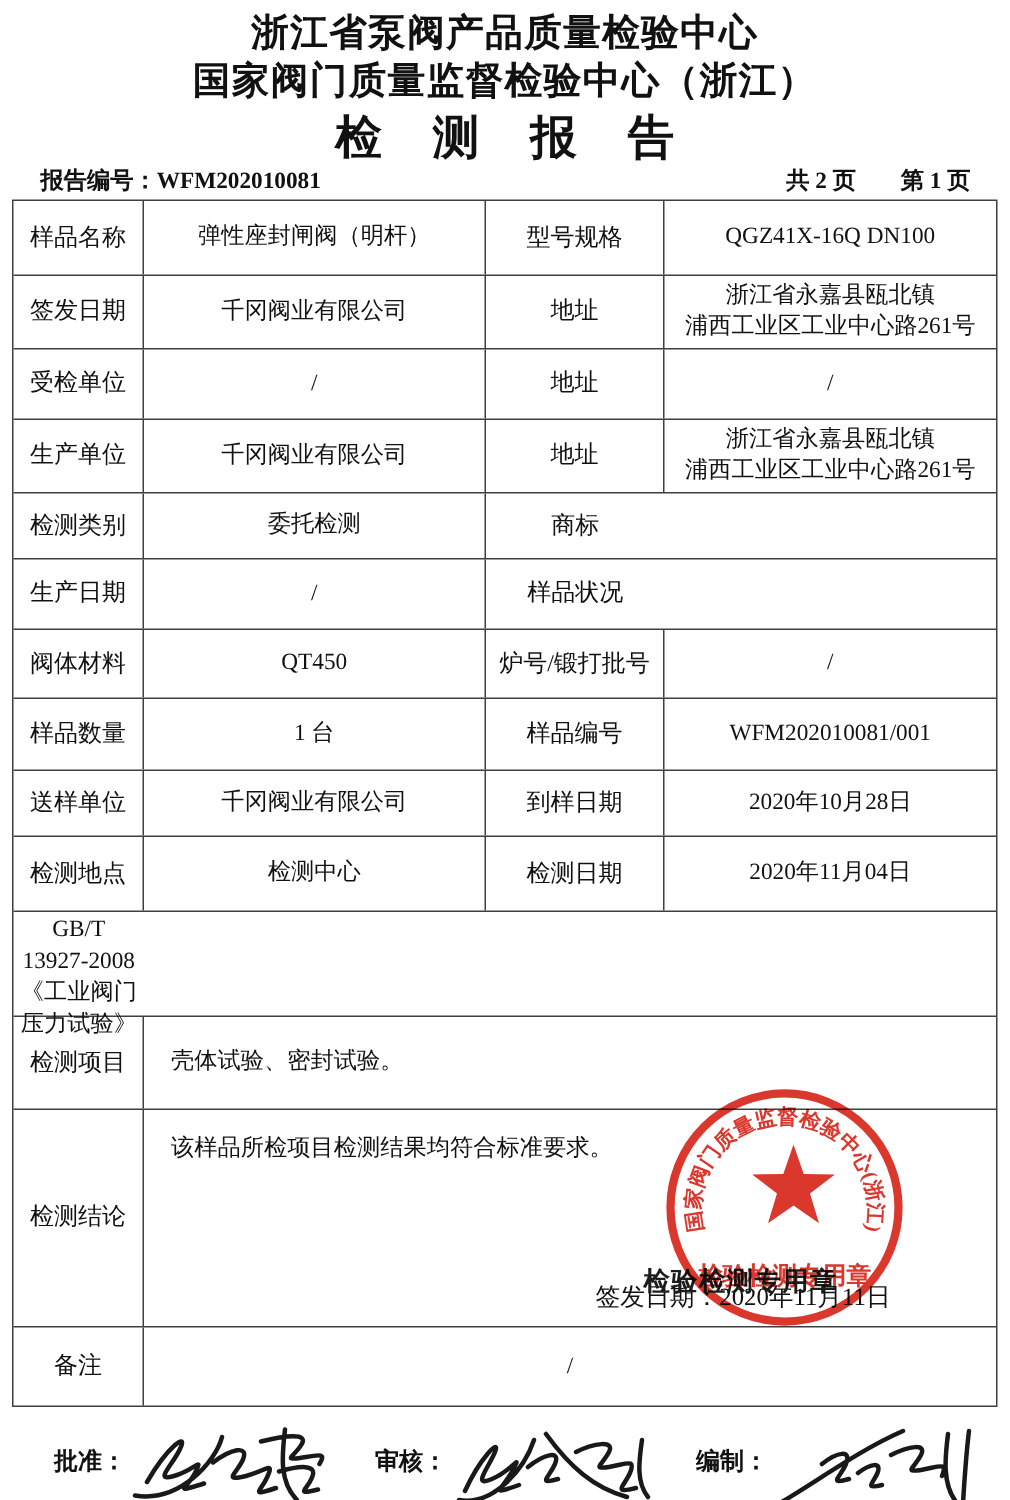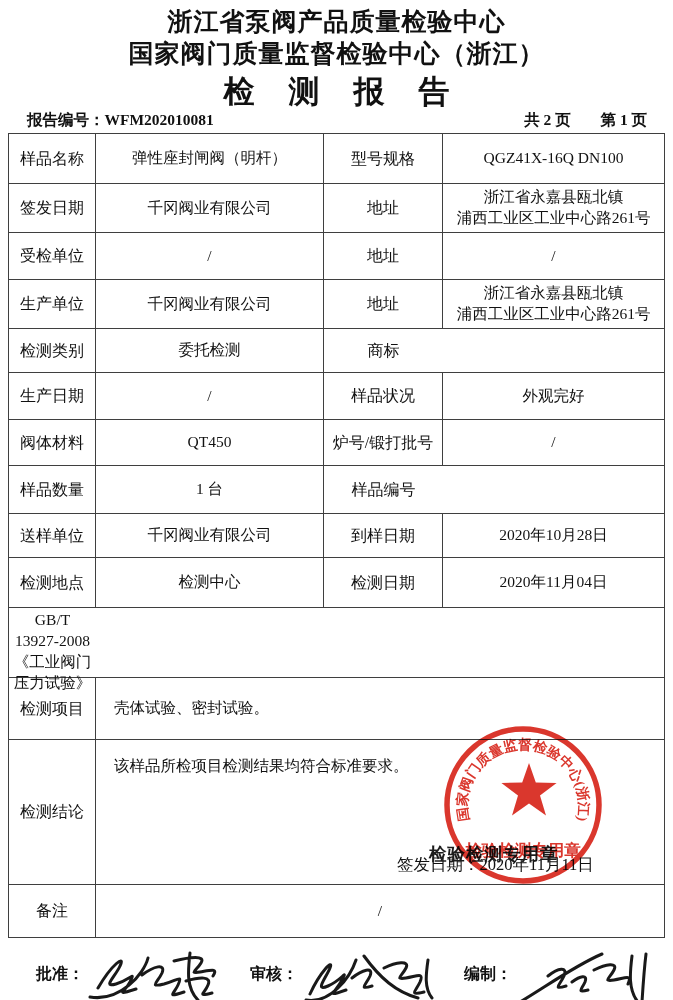--- a/index.html
+++ b/index.html
@@ -108,34 +108,34 @@
     <div class="trow four r5">
       <div class="cell label">检测类别</div>
       <div class="cell val">委托检测</div>
       <div class="cell label">商标</div>
     </div>
 
     <div class="trow four r6">
       <div class="cell label">生产日期</div>
       <div class="cell val">/</div>
       <div class="cell label">样品状况</div>
-      <div class="cell val">外观完好</div>
     </div>
 
     <div class="trow four r7">
       <div class="cell label">阀体材料</div>
       <div class="cell val">QT450</div>
       <div class="cell label">炉号/锻打批号</div>
       <div class="cell val">/</div>
     </div>
 
     <div class="trow four r8">
       <div class="cell label">样品数量</div>
       <div class="cell val">1 台</div>
       <div class="cell label">样品编号</div>
+      <div class="cell val">WFM202010081/001</div>
     </div>
 
     <div class="trow four r9">
       <div class="cell label">送样单位</div>
       <div class="cell val">千冈阀业有限公司</div>
       <div class="cell label">到样日期</div>
       <div class="cell val">2020年10月28日</div>
     </div>
 
     <div class="trow four r10">

